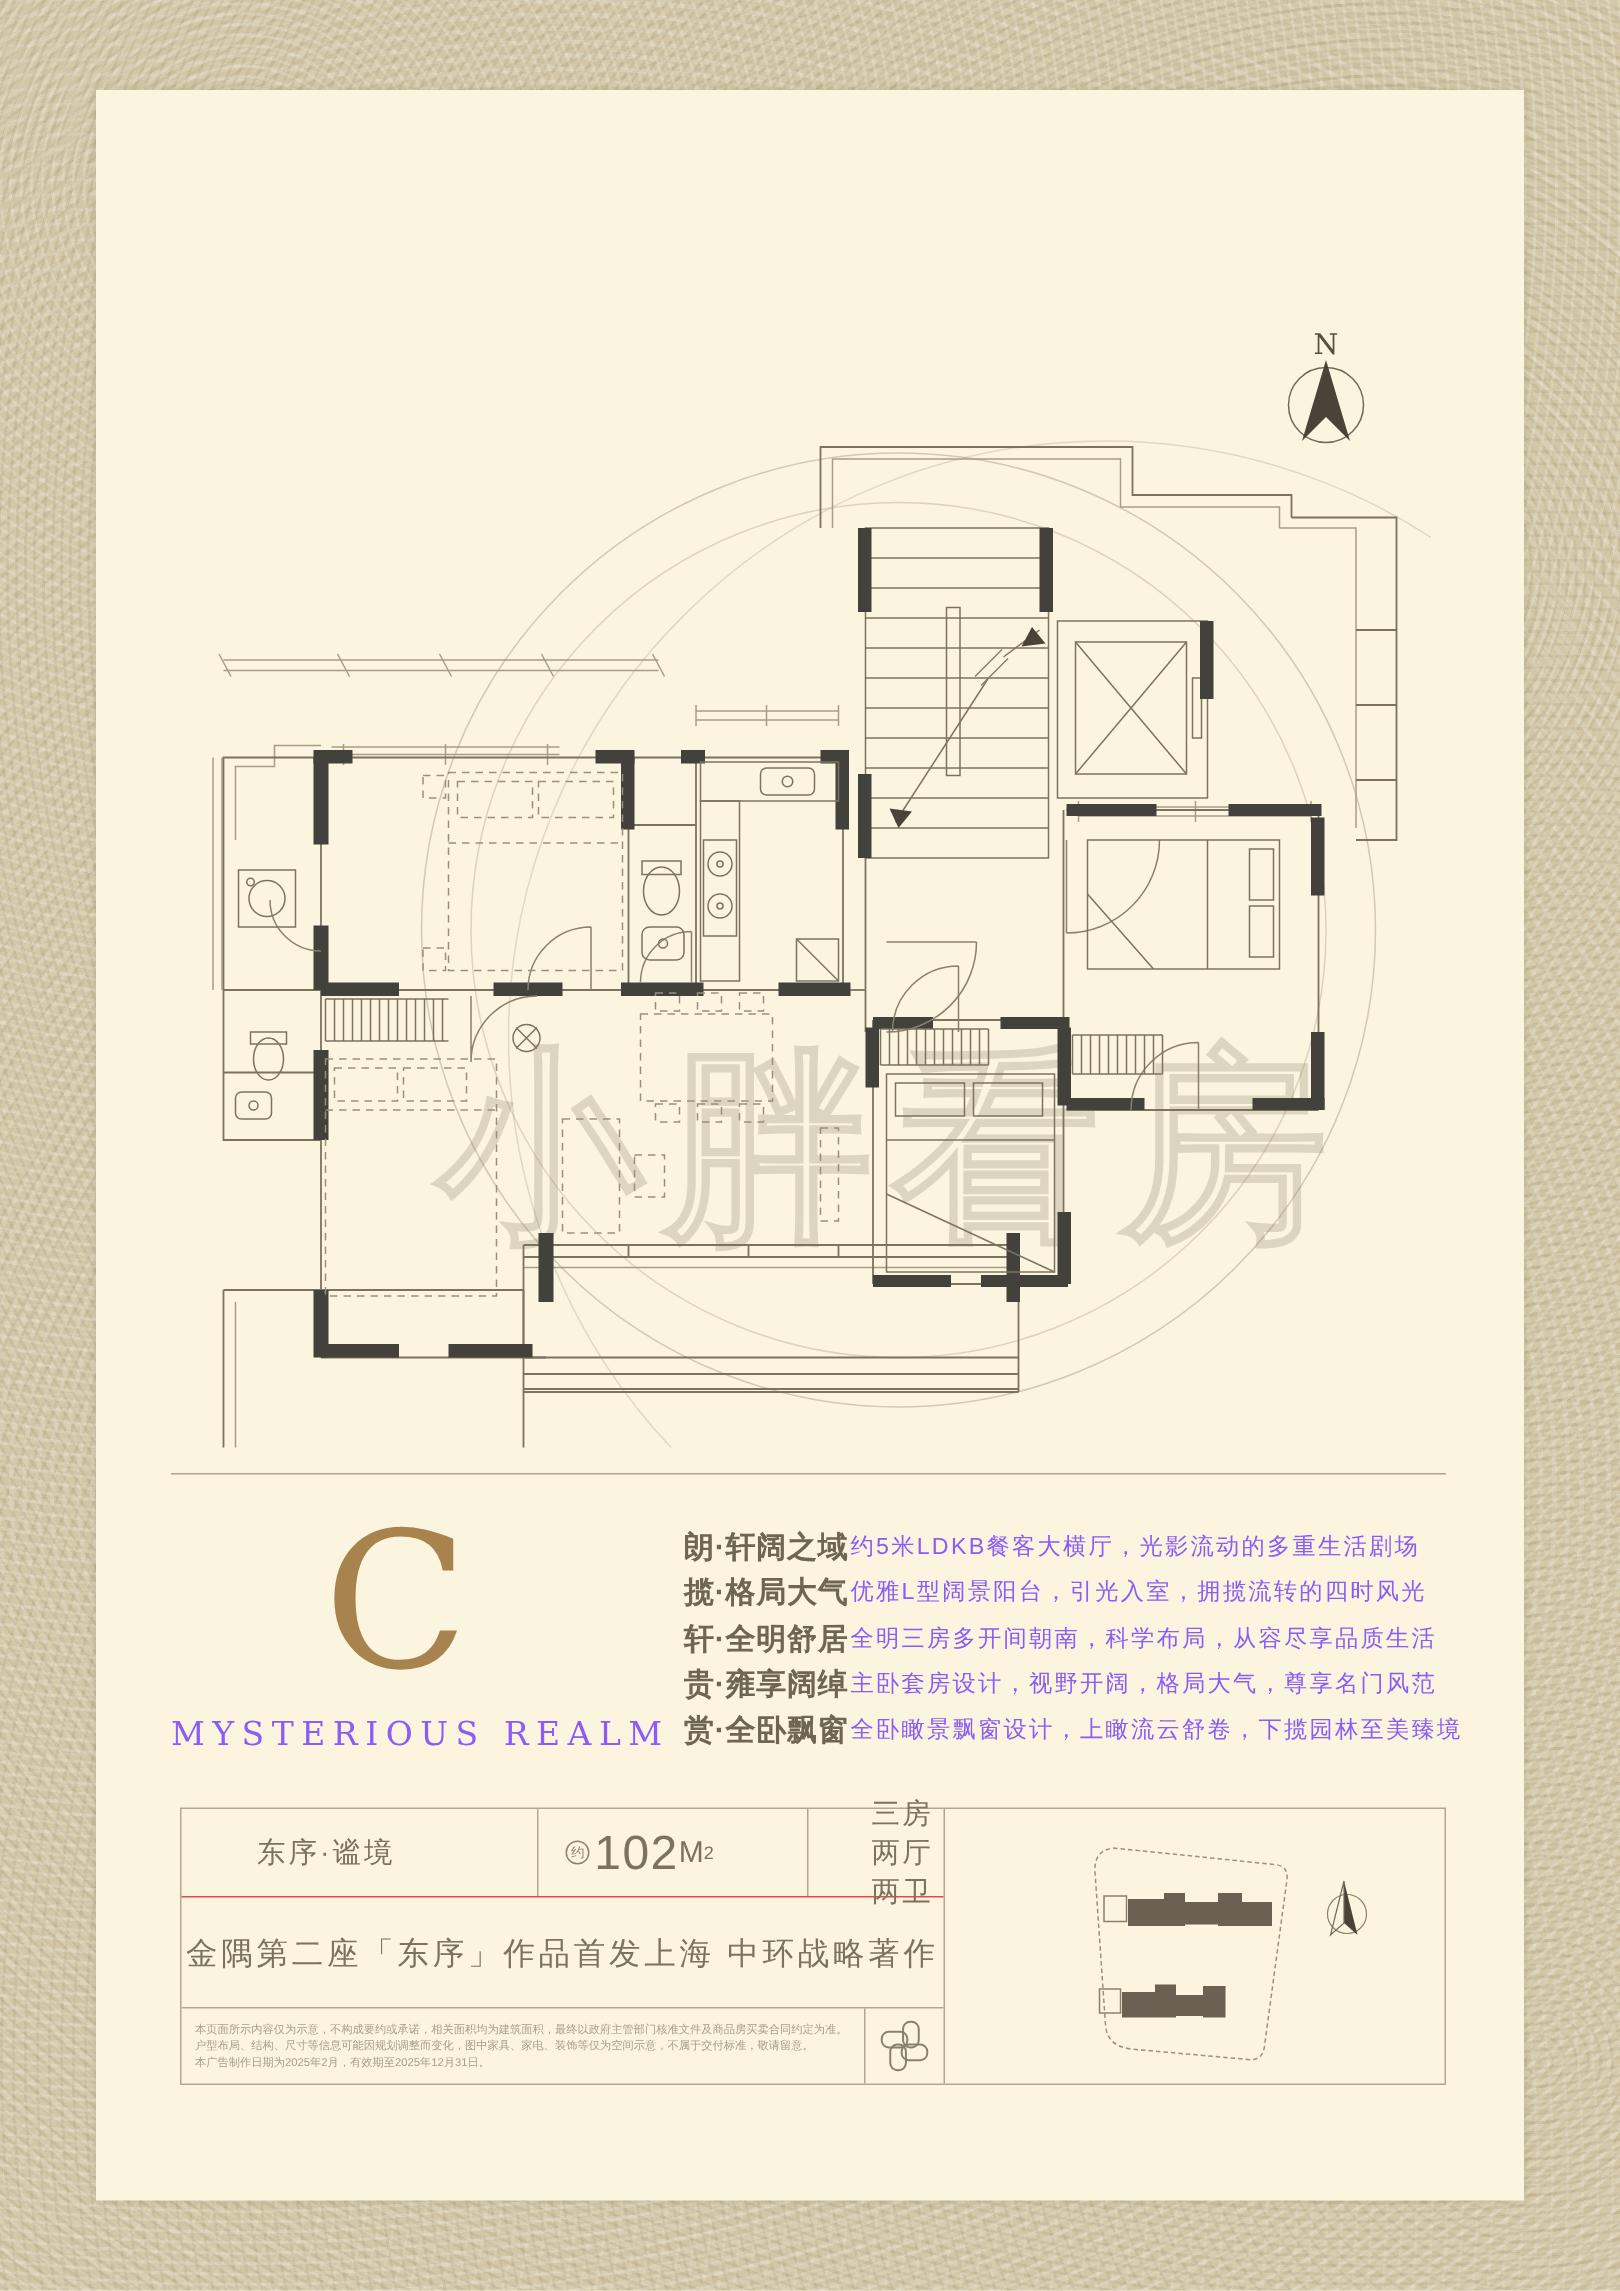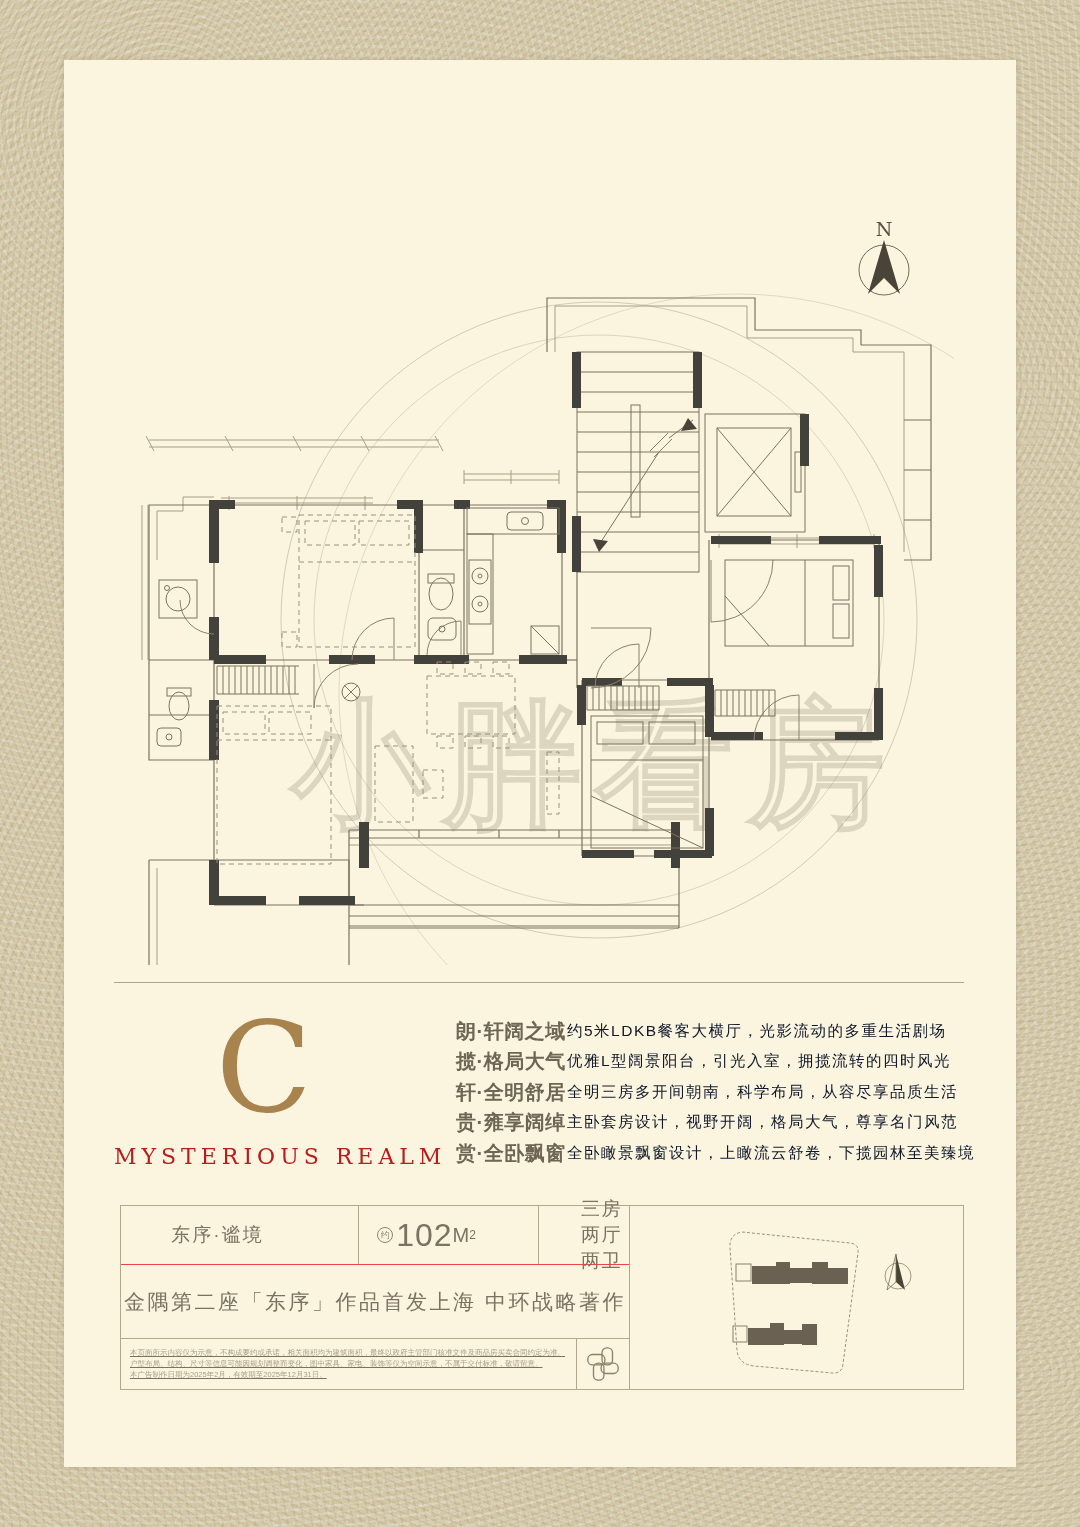--- a/index.html
+++ b/index.html
@@ -23,47 +23,47 @@
   .divider{position:absolute;left:50px;top:922px;width:850px;height:1px;background:#aea389;}
   
   .features-wrap{position:absolute;left:50px;top:942px;width:852px;display:flex;}
   .c-block{width:300px;text-align:center;color:#a9834e;}
   .c-letter{
     font-family:"DejaVu Serif","Liberation Serif",serif;
     font-size:126px;line-height:1.05;font-weight:400;color:#a9834e;
   }
   .c-sub{
     margin-top:10px;font-family:"DejaVu Serif","Liberation Serif",serif;
-    font-size:22px;letter-spacing:5px;color:#b91c1c;white-space:nowrap;
+    font-size:22px;letter-spacing:5px;color:#8b5cf6;white-space:nowrap;
   }
   .feature-list{margin-left:42px;padding-top:14px;}
   .feature-row{display:flex;align-items:center;height:30.5px;white-space:nowrap;}
   .feature-label{width:98px;font-weight:bold;font-size:20px;color:#6e6553;letter-spacing:.5px;flex:none;}
-  .feature-desc{margin-left:13px;font-size:15.5px;color:#0f172a;letter-spacing:1.5px;}
+  .feature-desc{margin-left:13px;font-size:15.5px;color:#8b5cf6;letter-spacing:1.5px;}
   
   .info-module{
     position:absolute;left:56px;top:1145px;width:844px;height:185px;
     border:1px solid #b2a78d;display:flex;box-sizing:border-box;color:#7b7260;
   }
   .info-left{width:509px;flex:none;border-right:1px solid #b2a78d;display:flex;flex-direction:column;box-sizing:border-box;}
   .info-row1{height:59px;flex:none;border-bottom:1px solid #ef4444;display:flex;box-sizing:border-box;gap:44px;}
   .cell{display:flex;align-items:center;justify-content:center;box-sizing:border-box;}
   .cell-name{width:193px;font-size:19px;letter-spacing:2px;}
   .cell-area{width:136px;border-left:1px solid #b2a78d;}
   .cell-layout{flex:1;border-left:1px solid #b2a78d;font-size:19px;letter-spacing:1.5px;padding-left:42px;}
   .approx-badge{
     display:inline-block;width:14px;height:14px;border:1px solid #8d8470;border-radius:50%;
     font-size:9px;line-height:14px;text-align:center;vertical-align:9px;margin-right:3px;color:#8d8470;
   }
   .area-num{font-size:32px;letter-spacing:1px;}
   .area-unit{font-size:20px;}
   .area-sup{font-size:12px;vertical-align:9px;}
   .info-row2{height:74px;flex:none;border-bottom:1px solid #b2a78d;display:flex;align-items:center;justify-content:center;
     font-size:21px;letter-spacing:2.5px;box-sizing:border-box;}
-  .info-row3{flex:1;display:flex;box-sizing:border-box;text-decoration:underline;}
+  .info-row3{flex:1;display:flex;box-sizing:border-box;}
   .disclaimer{width:456px;flex:none;border-right:1px solid #b2a78d;padding:8px 9px;box-sizing:border-box;
     font-size:7.5px;line-height:11px;color:#a99e86;overflow:hidden;}
   .disclaimer div{white-space:nowrap;}
   .logo-cell{flex:1;display:flex;align-items:center;justify-content:center;}
   .siteplan-cell{flex:1;position:relative;}
 </style>
 </head>
 <body>
 
 <div class="page">

